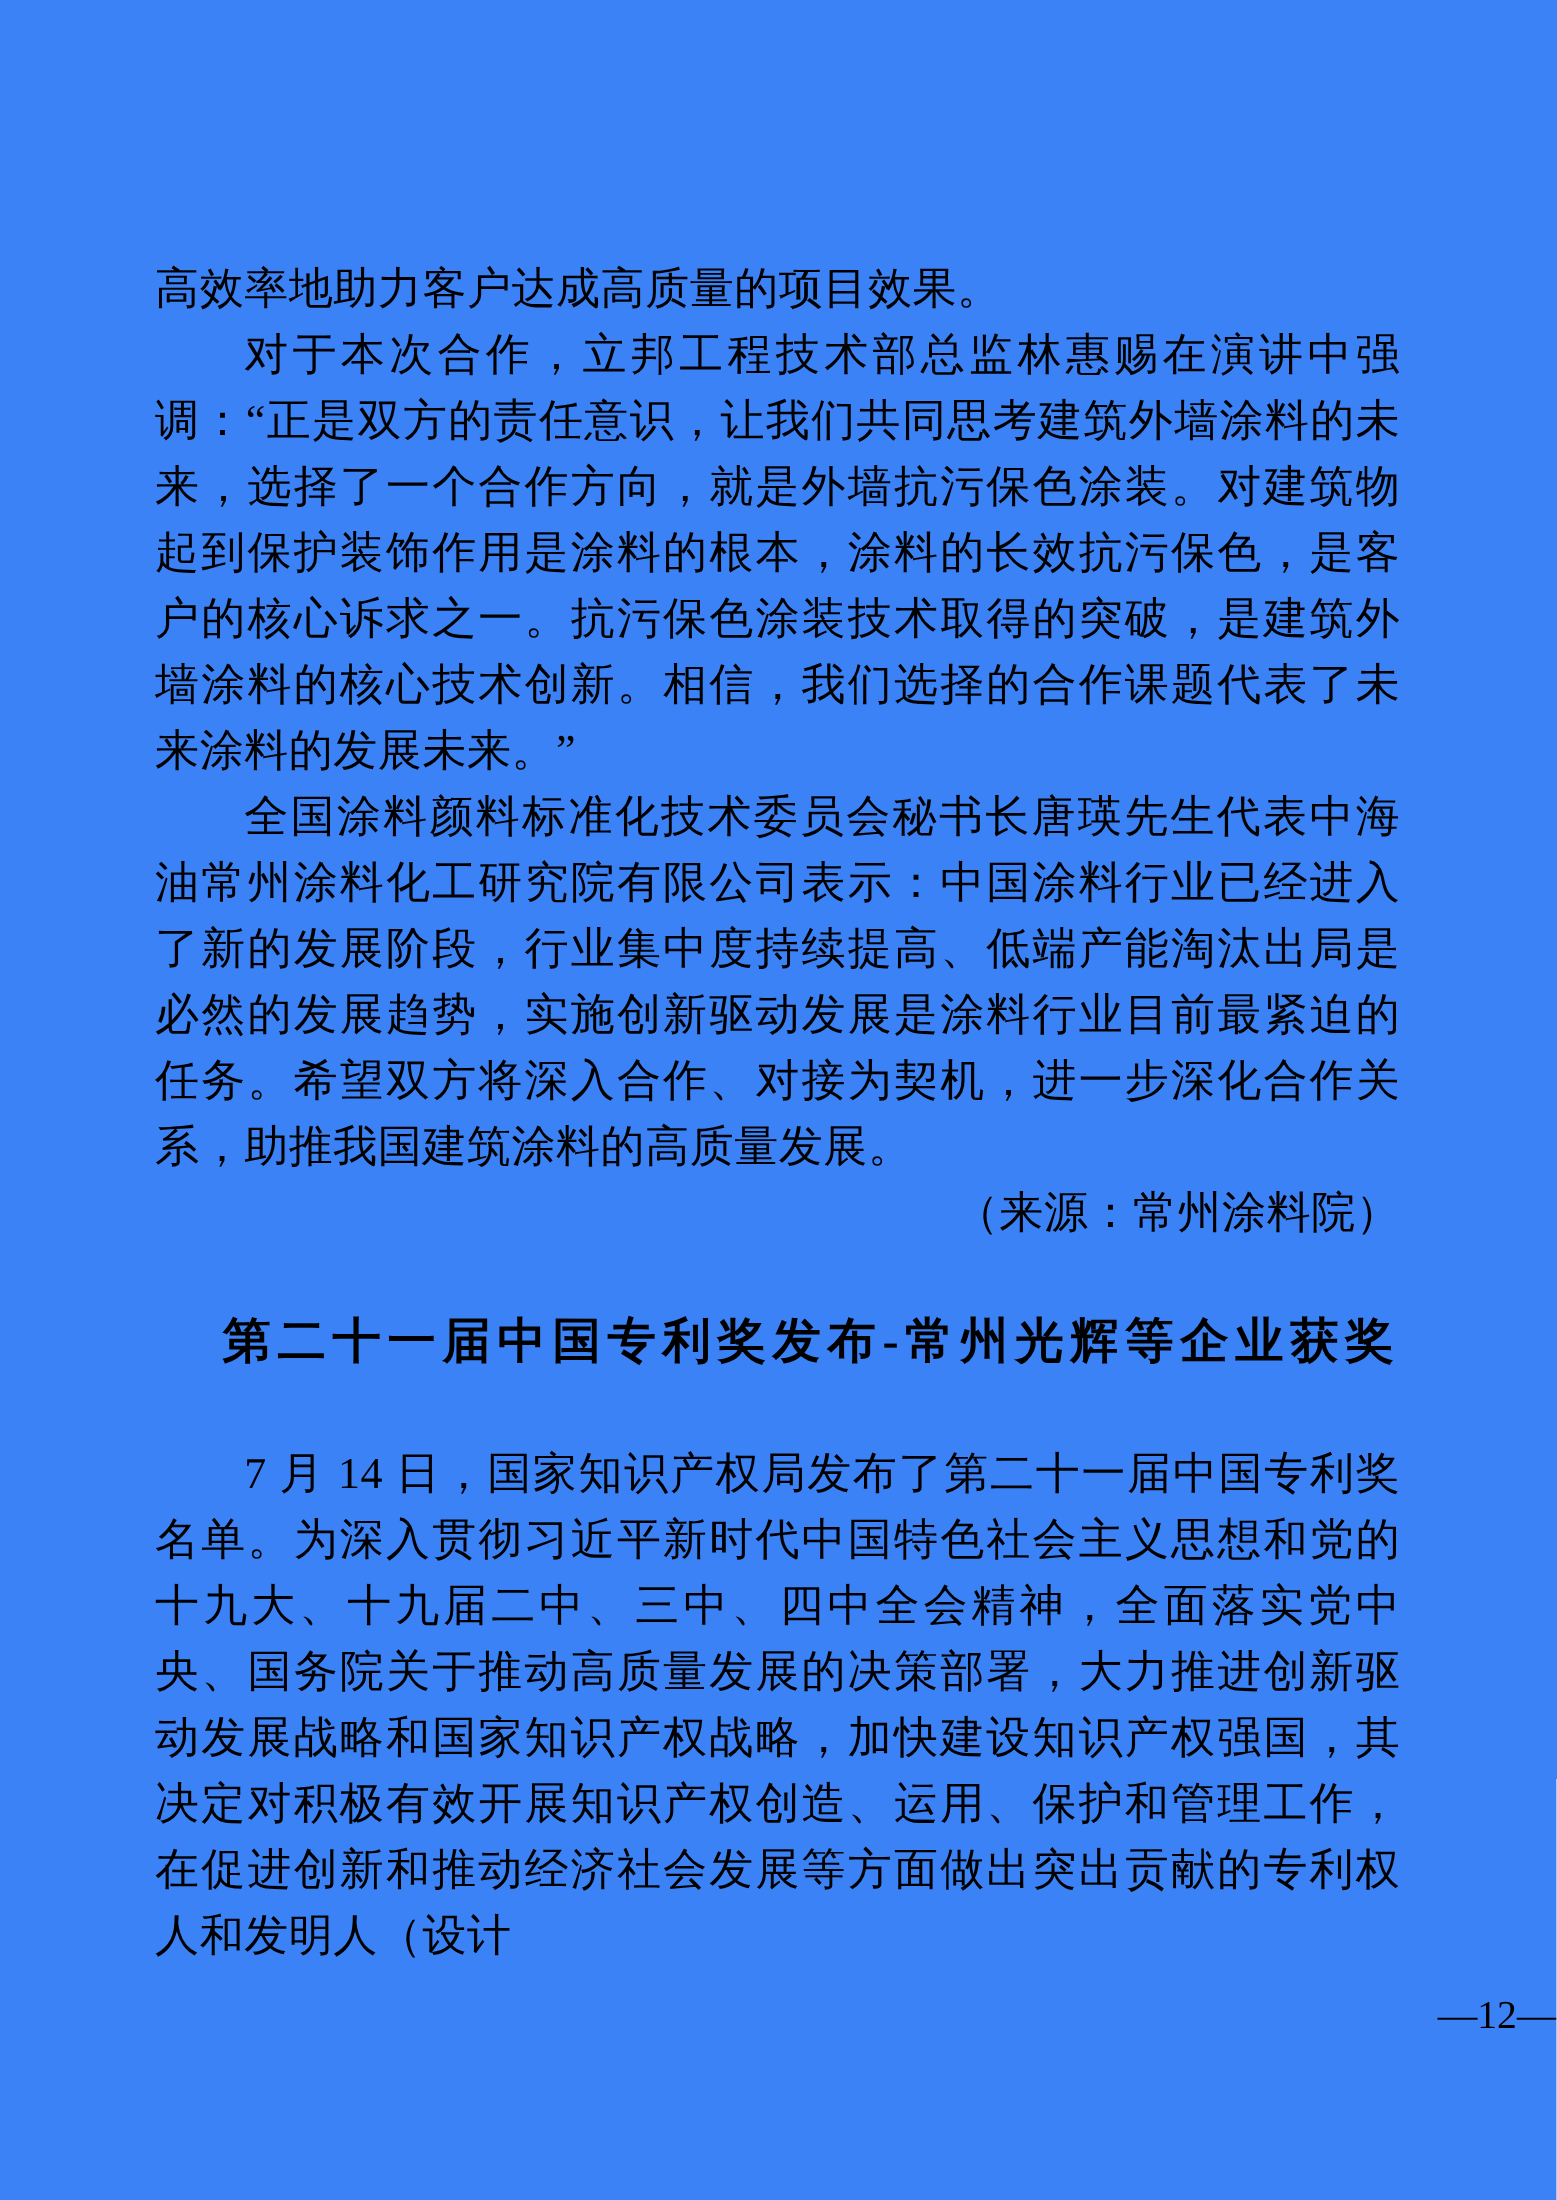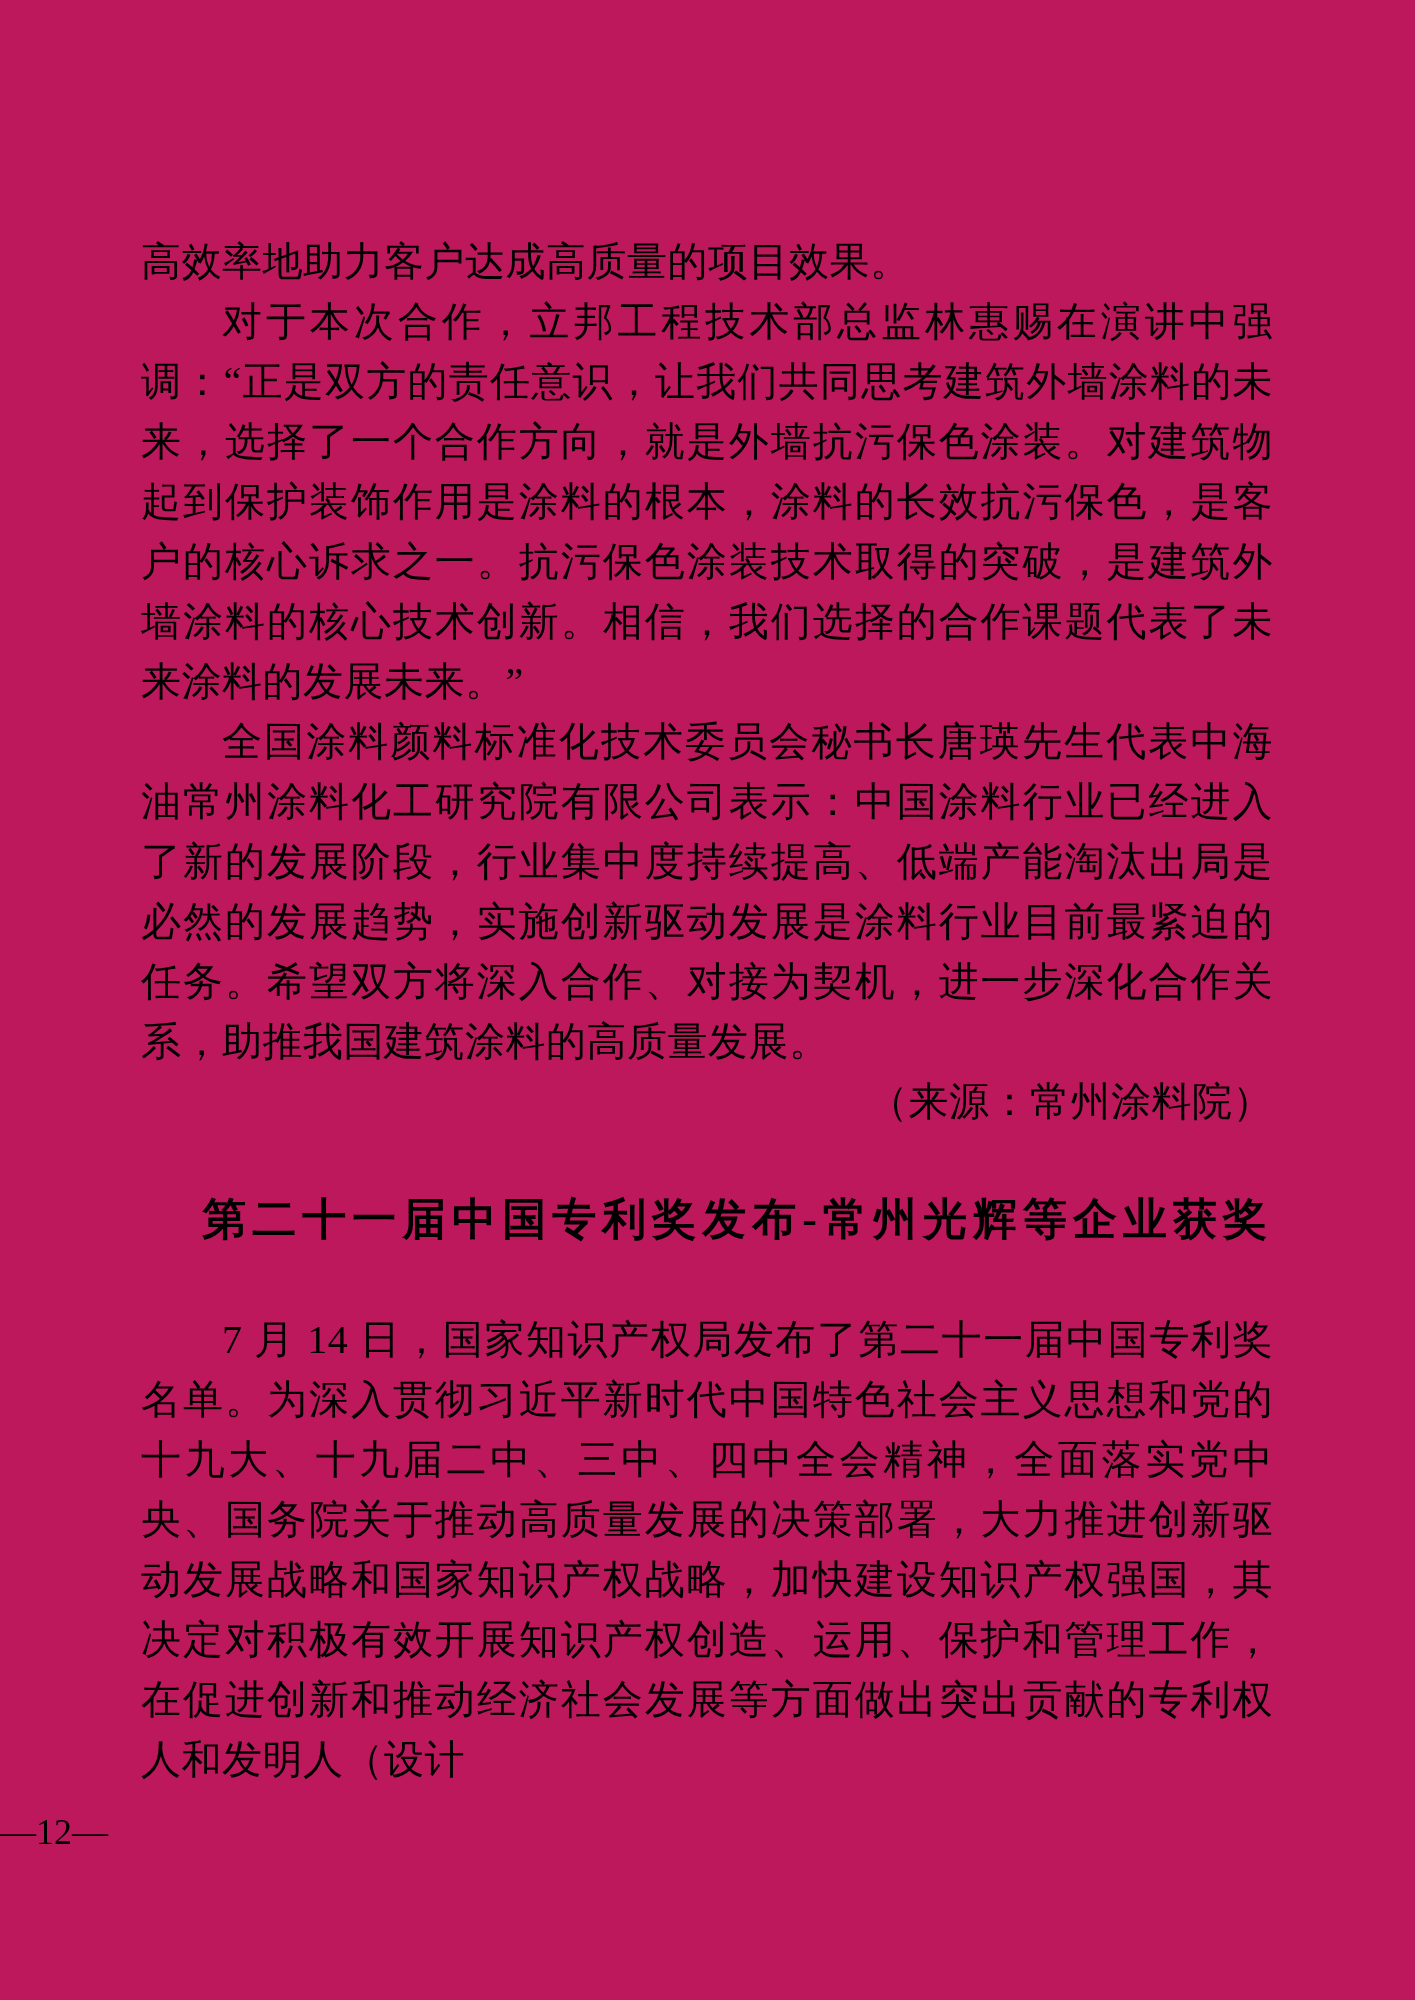--- a/index.html
+++ b/index.html
@@ -4,21 +4,21 @@
 <style>
   html, body {
     margin: 0;
     padding: 0;
     background: #ffffff;
   }
   .page {
     position: relative;
     width: 1415px;
     height: 2000px;
-    background: #be185d;
+    background: #3b82f6;
     color: #000000;
     font-family: "Liberation Serif", serif;
     overflow: hidden;
   }
   .content {
     position: absolute;
     left: 141px;
     top: 232px;
     width: 1132px;
   }
@@ -45,21 +45,21 @@
     text-align: right;
     font-weight: bold;
     font-family: "Liberation Serif", serif;
     letter-spacing: 6px;
   }
   .page-num {
     position: absolute;
     top: 1812px;
     left: 0;
     width: 100%;
-    text-align: left;
+    text-align: right;
     font-size: 36px;
     line-height: 40px;
     font-family: "Liberation Serif", serif;
   }
 </style>
 </head>
 <body>
 
 <div class="page">
   <div class="content">

